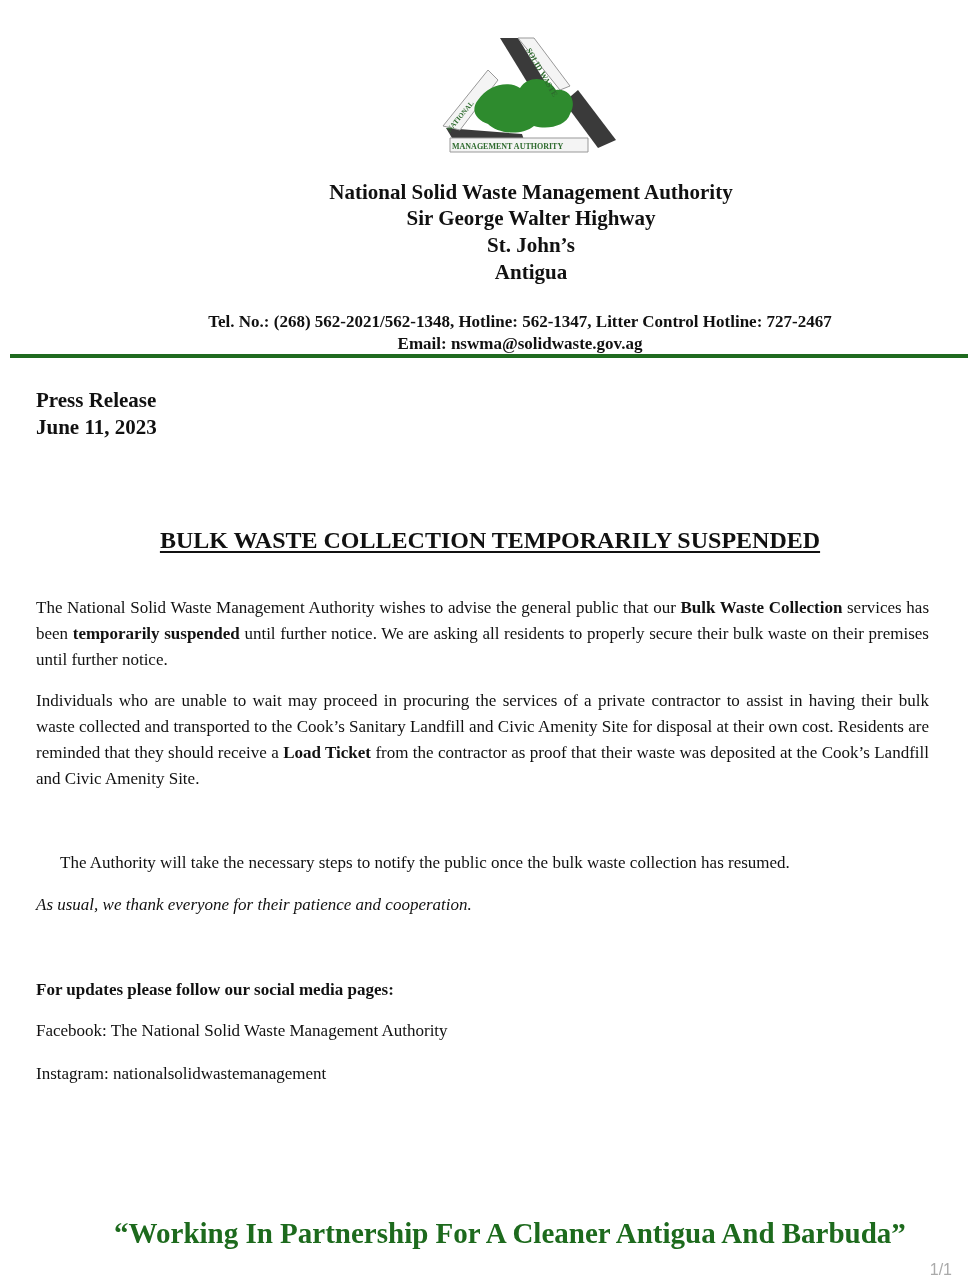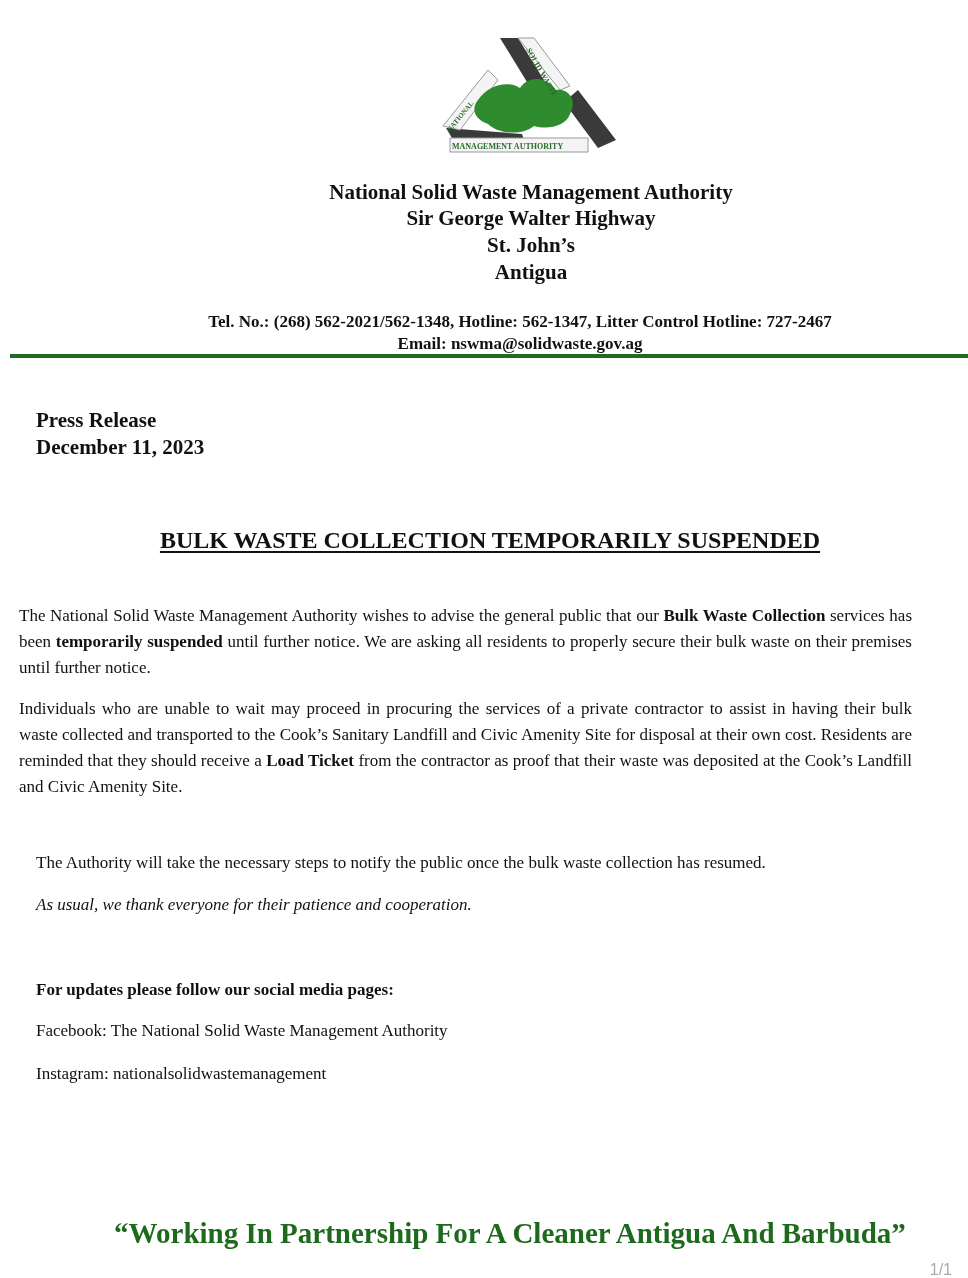--- a/index.html
+++ b/index.html
@@ -2,23 +2,23 @@
 <html><head>
 <meta charset="utf-8">
 <style>
   html,body{margin:0;padding:0;background:#fff;}
   body{width:968px;height:1278px;position:relative;overflow:hidden;font-family:"Liberation Serif","DejaVu Serif",serif;color:#111;}
   .abs{position:absolute;}
   .logo{left:438px;top:30px;width:184px;height:128px;}
   .hdr{left:0;width:968px;text-align:center;font-weight:bold;font-size:21px;line-height:26px;}
   .contact{left:0;width:1040px;text-align:center;font-weight:bold;font-size:17px;line-height:21px;}
   .rule{left:10px;top:354px;width:958px;height:4px;background:#1f6b1f;}
-  .meta{left:36px;top:387px;font-weight:bold;font-size:21px;line-height:26.5px;margin-top:20px;}
+  .meta{left:36px;top:387px;font-weight:bold;font-size:21px;line-height:26.5px;}
   .title{left:0;width:980px;top:527px;text-align:center;font-weight:bold;font-size:24px;text-decoration:underline;text-underline-offset:3px;}
-  .para{left:19px;width:893px;font-size:17px;line-height:26px;text-align:justify;margin-top:8px;}
+  .para{left:36px;width:893px;font-size:17px;line-height:26px;text-align:justify;}
   .line{left:36px;font-size:17px;line-height:22px;}
   .b{font-weight:bold;text-align:center;}
   .slogan{left:0;width:1020px;top:1217px;text-align:center;font-weight:bold;font-size:29px;color:#1d6a1d;}
   .pager{right:16px;top:1261px;font-family:"Liberation Sans",sans-serif;font-size:16px;color:#aaa;text-align:right;}
 </style>
 </head>
 <body>
 
 <div class="abs logo">
   <svg width="184" height="128" viewBox="0 0 184 128">
@@ -43,34 +43,34 @@
 <div class="abs hdr" style="top:232px;width:1062px;">St. John’s</div>
 <div class="abs hdr" style="top:259px;width:1062px;">Antigua</div>
 
 <div class="abs contact" style="top:311px;">Tel. No.: (268) 562-2021/562-1348, Hotline: 562-1347, Litter Control Hotline: 727-2467</div>
 <div class="abs contact" style="top:333px;">Email: nswma@solidwaste.gov.ag</div>
 
 <div class="abs rule"></div>
 
 <div class="abs meta">
   <div>Press Release</div>
-  <div>December 11, 2023</div>
+  <div>June 11, 2023</div>
 </div>
 
 <div class="abs title">BULK WASTE COLLECTION TEMPORARILY SUSPENDED</div>
 
 <div class="abs para" style="top:595px;">
   <span>The National Solid Waste Management Authority wishes to advise the general public that our </span><span class="b">Bulk Waste Collection</span><span> services has been </span><span class="b">temporarily suspended</span><span> until further notice. We are asking all residents to properly secure their bulk waste on their premises until further notice.</span>
 </div>
 
 <div class="abs para" style="top:688px;">
   <span>Individuals who are unable to wait may proceed in procuring the services of a private contractor to assist in having their bulk waste collected and transported to the Cook’s Sanitary Landfill and Civic Amenity Site for disposal at their own cost. Residents are reminded that they should receive a </span><span class="b">Load Ticket</span><span> from the contractor as proof that their waste was deposited at the Cook’s Landfill and Civic Amenity Site.</span>
 </div>
 
-<div class="abs line" style="top:852px;">The Authority will take the necessary steps to notify the public once the bulk waste collection has resumed.</div>
+<div class="abs line" style="top:852px;margin-left:24px;">The Authority will take the necessary steps to notify the public once the bulk waste collection has resumed.</div>
 <div class="abs line" style="top:894px;font-style:italic;">As usual, we thank everyone for their patience and cooperation.</div>
 
 <div class="abs line b" style="top:979px;">For updates please follow our social media pages:</div>
 <div class="abs line" style="top:1020px;">Facebook: The National Solid Waste Management Authority</div>
 <div class="abs line" style="top:1063px;font-family:Liberation Serif, serif;">Instagram: nationalsolidwastemanagement</div>
 
 <div class="abs slogan">“Working In Partnership For A Cleaner Antigua And Barbuda”</div>
 <div class="abs pager">1/1</div>
 
 </body></html>

